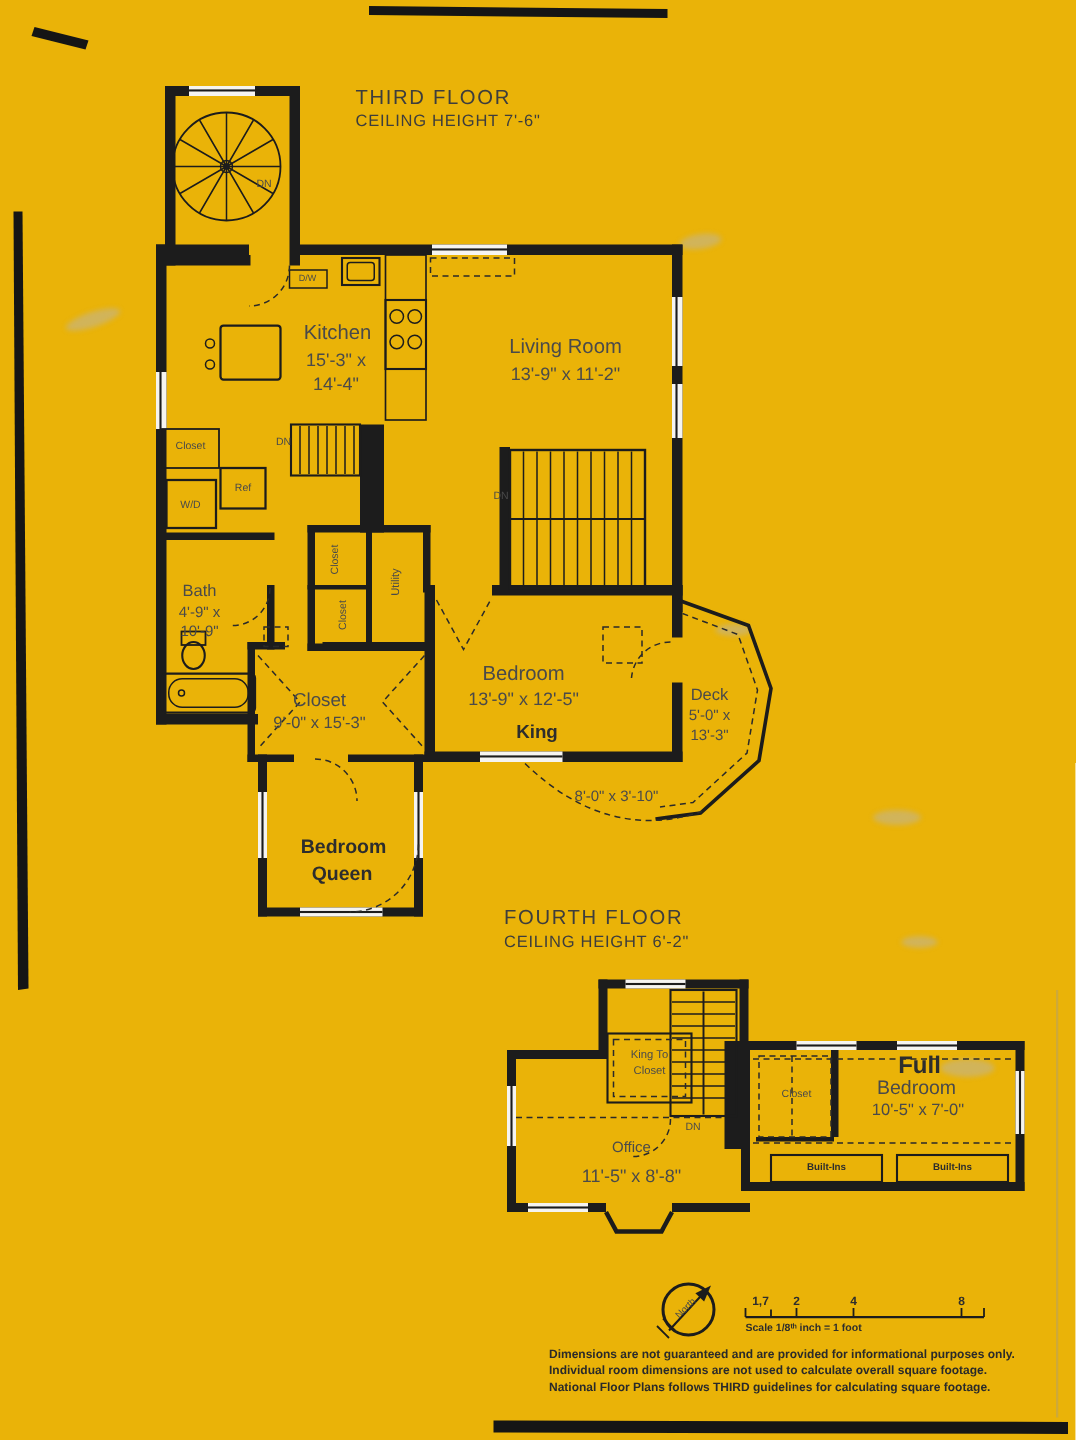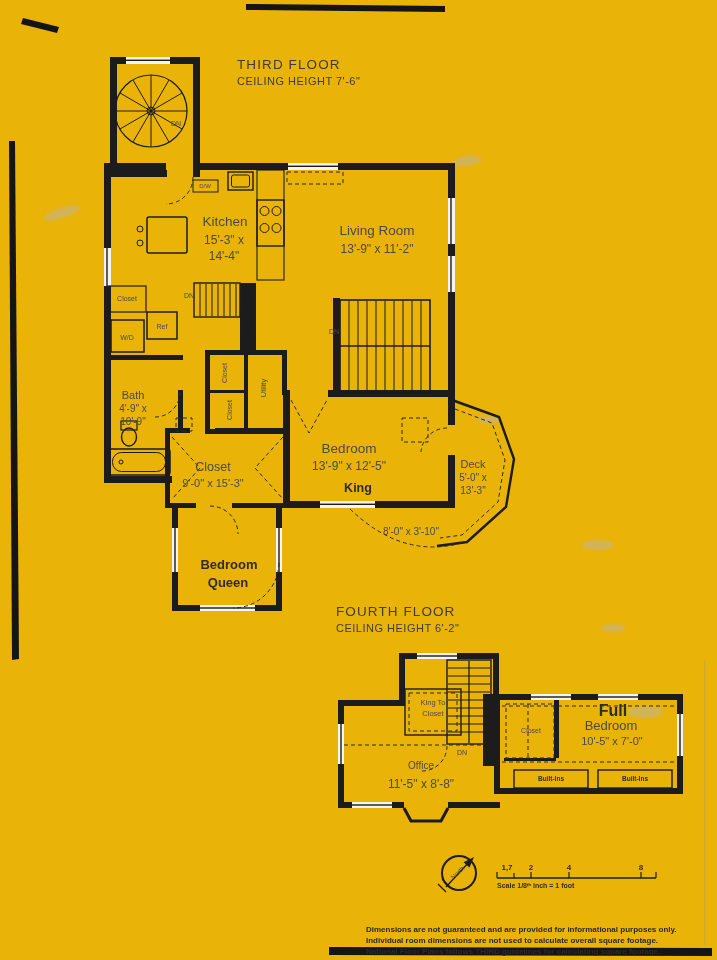--- a/index.html
+++ b/index.html
@@ -6,21 +6,21 @@
   .page{position:relative;width:717px;height:960px;background:#eab308;overflow:hidden;
         font-family:"Liberation Sans","DejaVu Sans",sans-serif;color:#4a4a4a;}
   .page svg{position:absolute;left:0;top:0;}
   .lbl{position:absolute;transform:translate(-50%,-50%);white-space:nowrap;line-height:1;color:#4a4a4a;}
   .tl{position:absolute;white-space:nowrap;line-height:1;color:#3e3e3e;}
   .rot{transform:translate(-50%,-50%) rotate(-90deg);}
   .rot45{transform:translate(-50%,-50%) rotate(-45deg);}
   .b{font-weight:700;color:#2d2d2d;}
   .title{font-size:13.5px;letter-spacing:1.1px;color:#3d3d3d;}
   .subtitle{font-size:11px;letter-spacing:.5px;color:#3d3d3d;}
-  .disc{position:absolute;left:366px;font-size:8px;font-weight:700;color:#2a2a2a;white-space:nowrap;line-height:1;margin-top:27px;}
+  .disc{position:absolute;left:366px;font-size:8px;font-weight:700;color:#2a2a2a;white-space:nowrap;line-height:1;}
 </style>
 </head>
 <body>
 
 <div class="page">
 
 <svg width="717" height="960" viewBox="0 0 717 960">
   <defs>
     <filter id="blur1">
           <feGaussianBlur stdDeviation="1.6"></feGaussianBlur>

